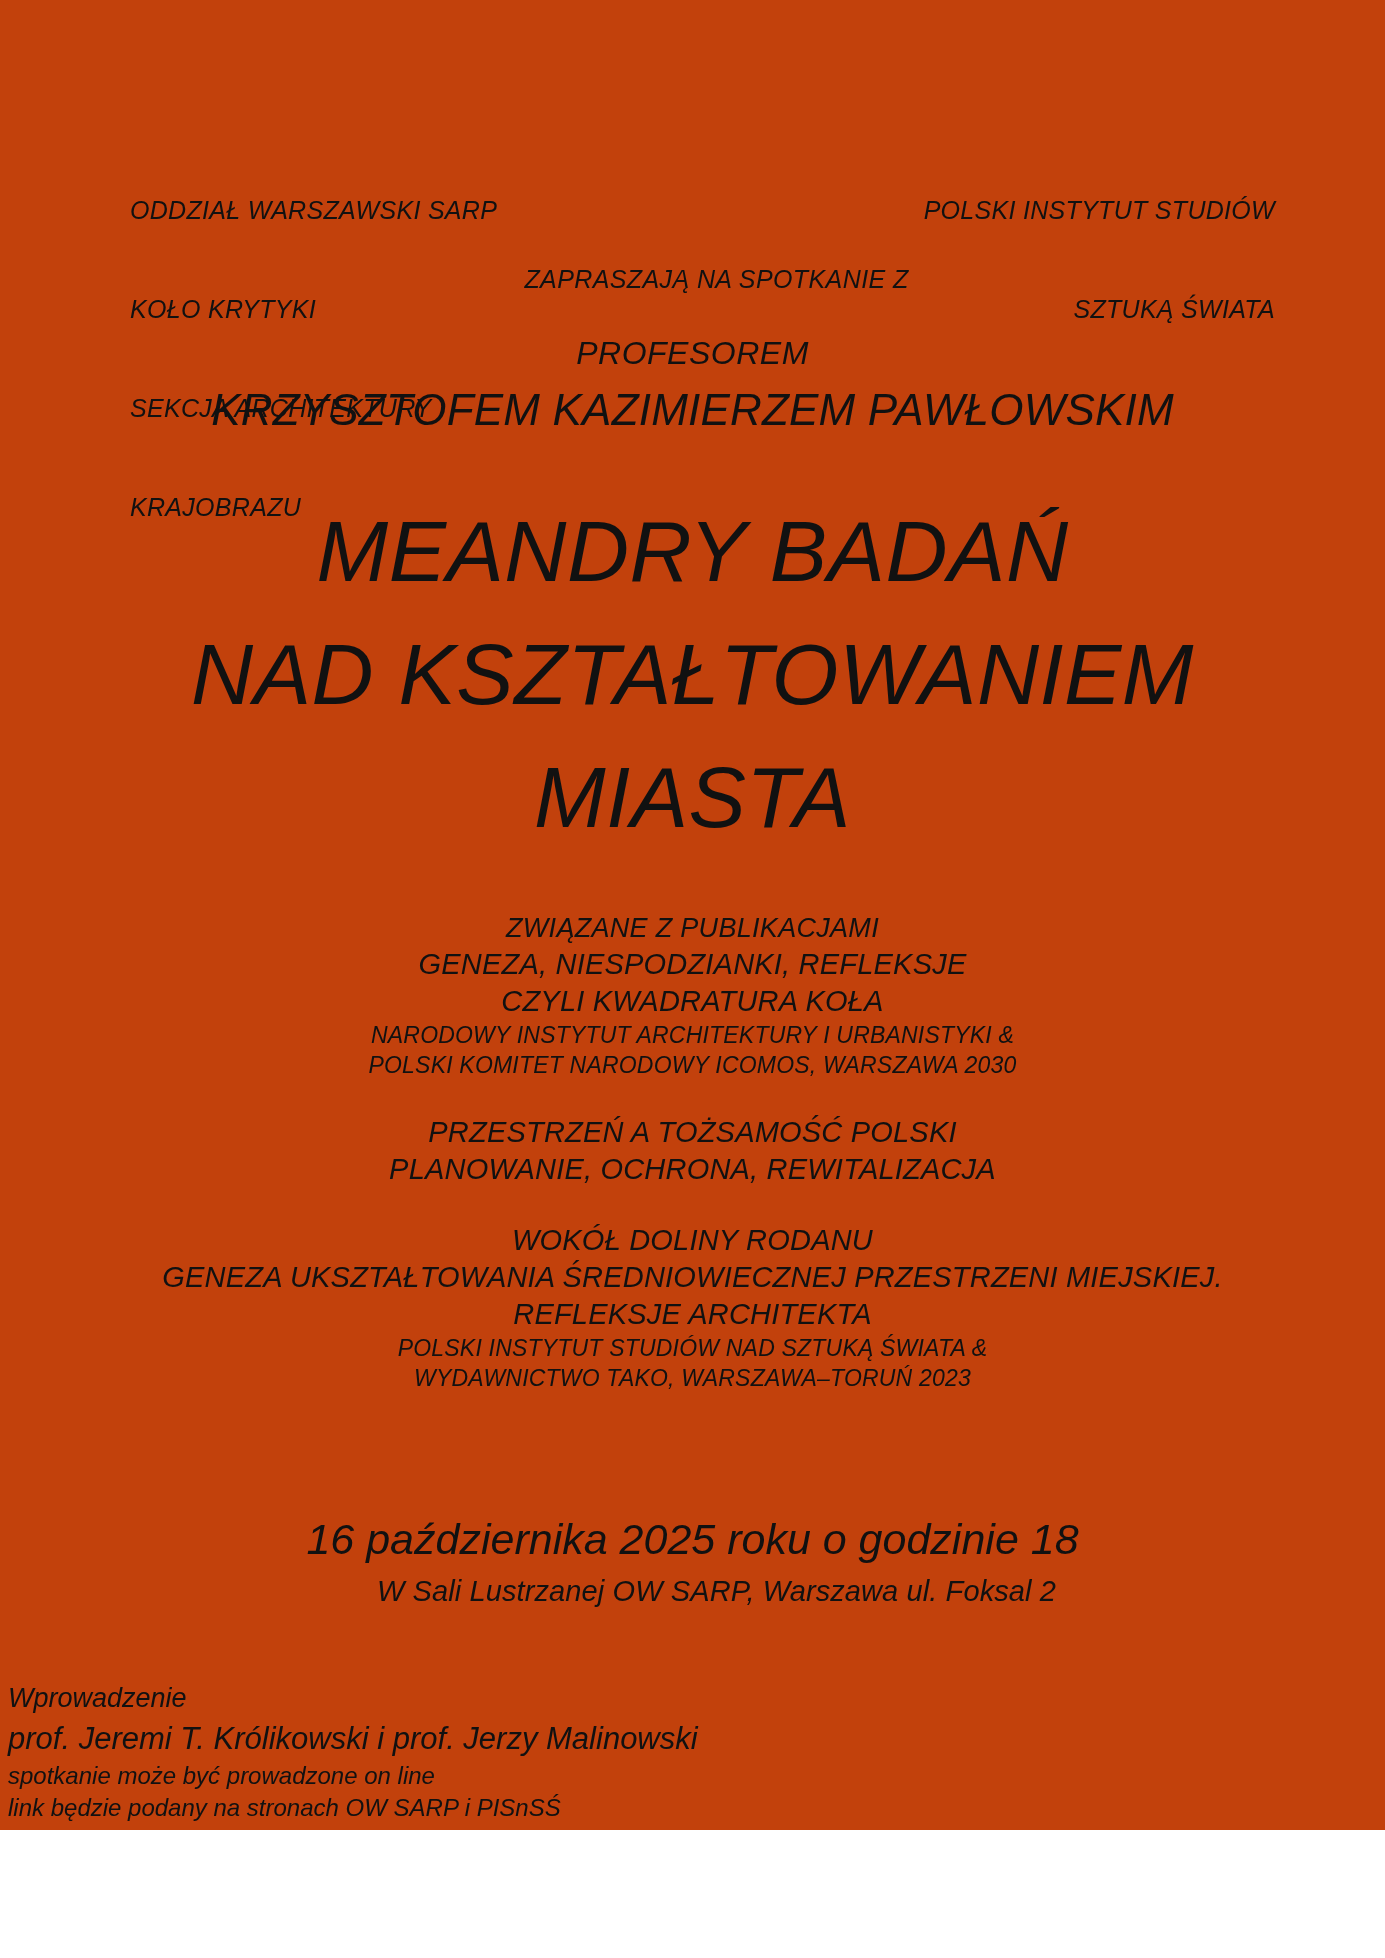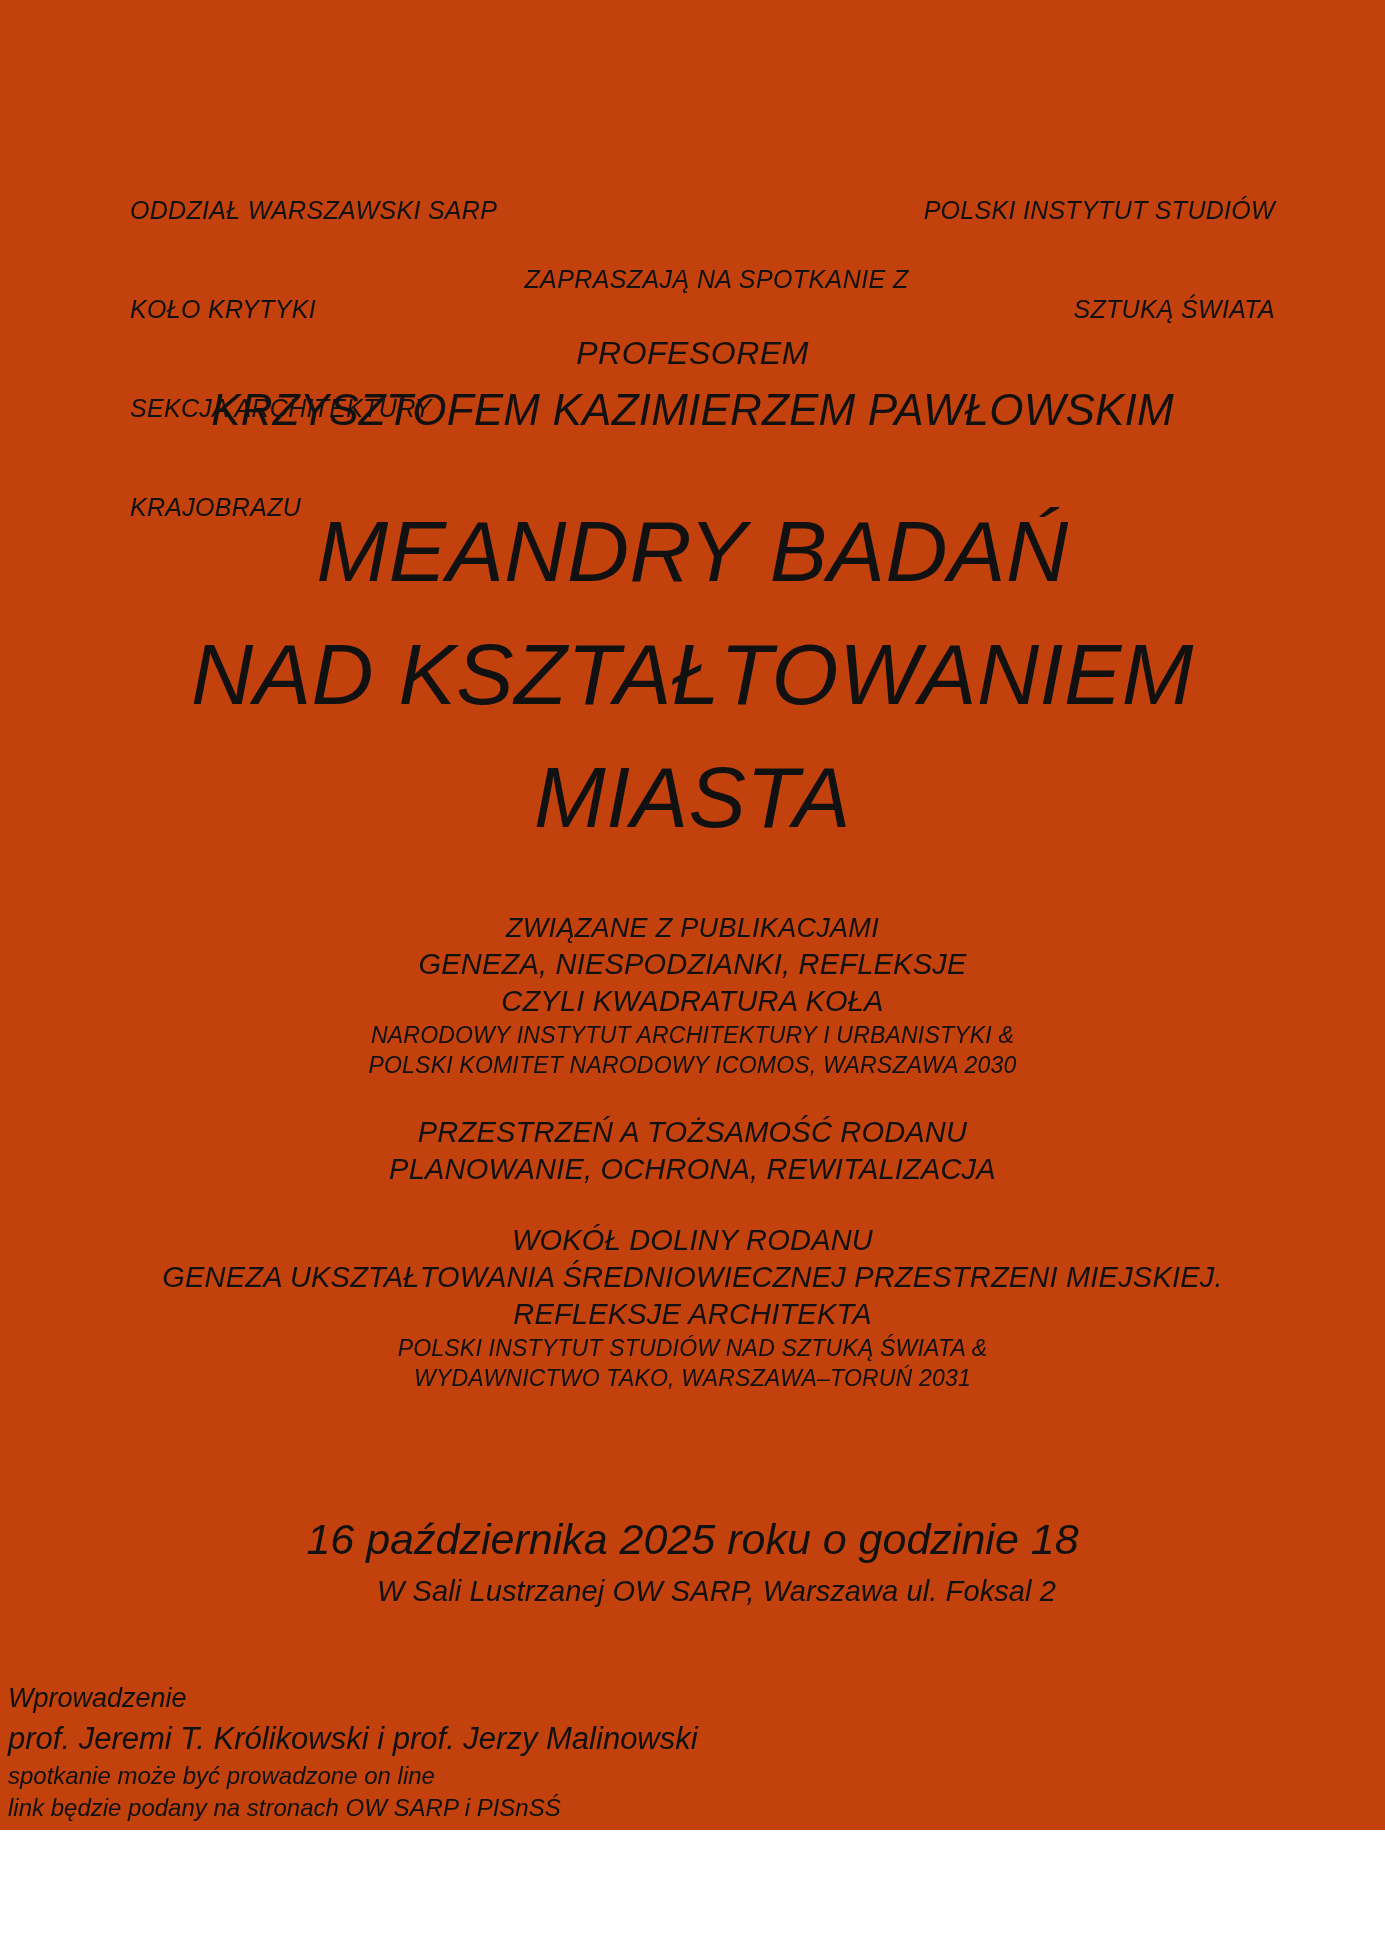--- a/index.html
+++ b/index.html
@@ -202,30 +202,30 @@
 
     <div class="pub-group">
       <div class="pub-lead">ZWIĄZANE Z PUBLIKACJAMI</div>
       <div class="pub-big">GENEZA, NIESPODZIANKI, REFLEKSJE</div>
       <div class="pub-big">CZYLI KWADRATURA KOŁA</div>
       <div class="pub-small">NARODOWY INSTYTUT ARCHITEKTURY I URBANISTYKI   &amp;</div>
       <div class="pub-small">POLSKI KOMITET NARODOWY ICOMOS, WARSZAWA 2030</div>
     </div>
 
     <div class="pub-group">
-      <div class="pub-big">PRZESTRZEŃ A TOŻSAMOŚĆ RODANU</div>
+      <div class="pub-big">PRZESTRZEŃ A TOŻSAMOŚĆ POLSKI</div>
       <div class="pub-big">PLANOWANIE, OCHRONA, REWITALIZACJA</div>
     </div>
 
     <div class="pub-group">
       <div class="pub-big">WOKÓŁ DOLINY RODANU</div>
       <div class="pub-big">GENEZA UKSZTAŁTOWANIA ŚREDNIOWIECZNEJ PRZESTRZENI MIEJSKIEJ.</div>
       <div class="pub-big">REFLEKSJE ARCHITEKTA</div>
       <div class="pub-small">POLSKI INSTYTUT STUDIÓW NAD SZTUKĄ ŚWIATA &amp;</div>
-      <div class="pub-small">WYDAWNICTWO TAKO, WARSZAWA–TORUŃ  2031</div>
+      <div class="pub-small">WYDAWNICTWO TAKO, WARSZAWA–TORUŃ  2023</div>
     </div>
 
   </div>
 
   <div class="event">
     <div class="event-date">16 października 2025 roku o godzinie 18</div>
     <div class="event-venue">W Sali Lustrzanej OW SARP, Warszawa ul. Foksal 2</div>
   </div>
 
   <div class="footer">

